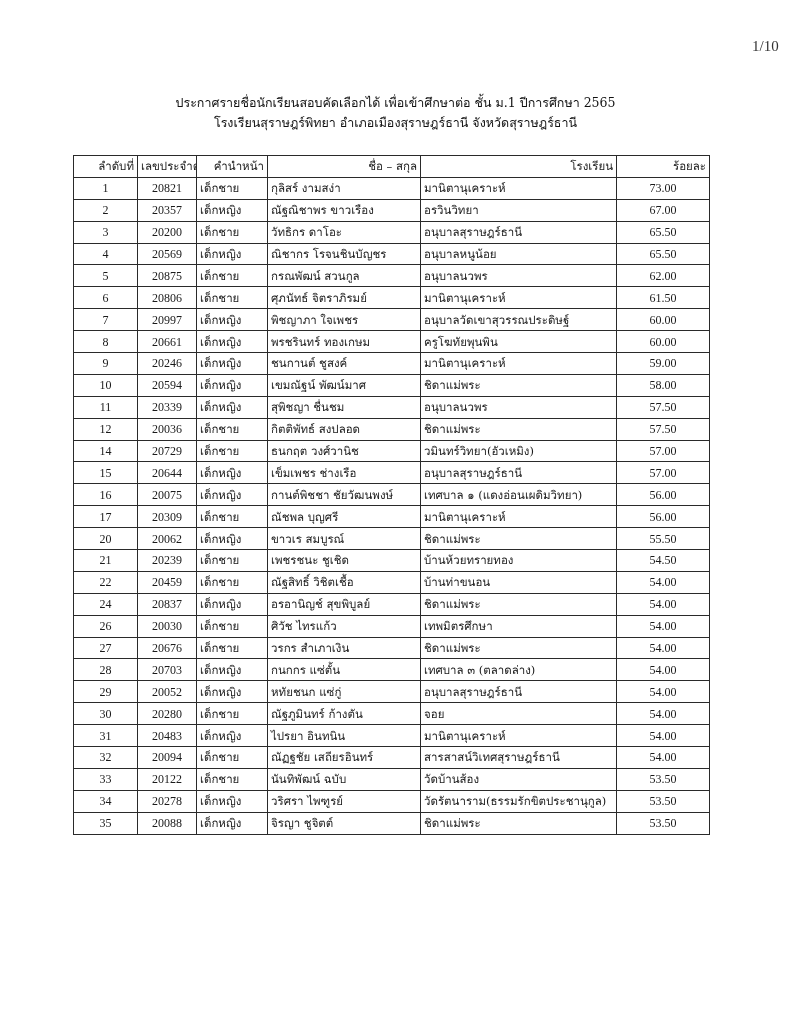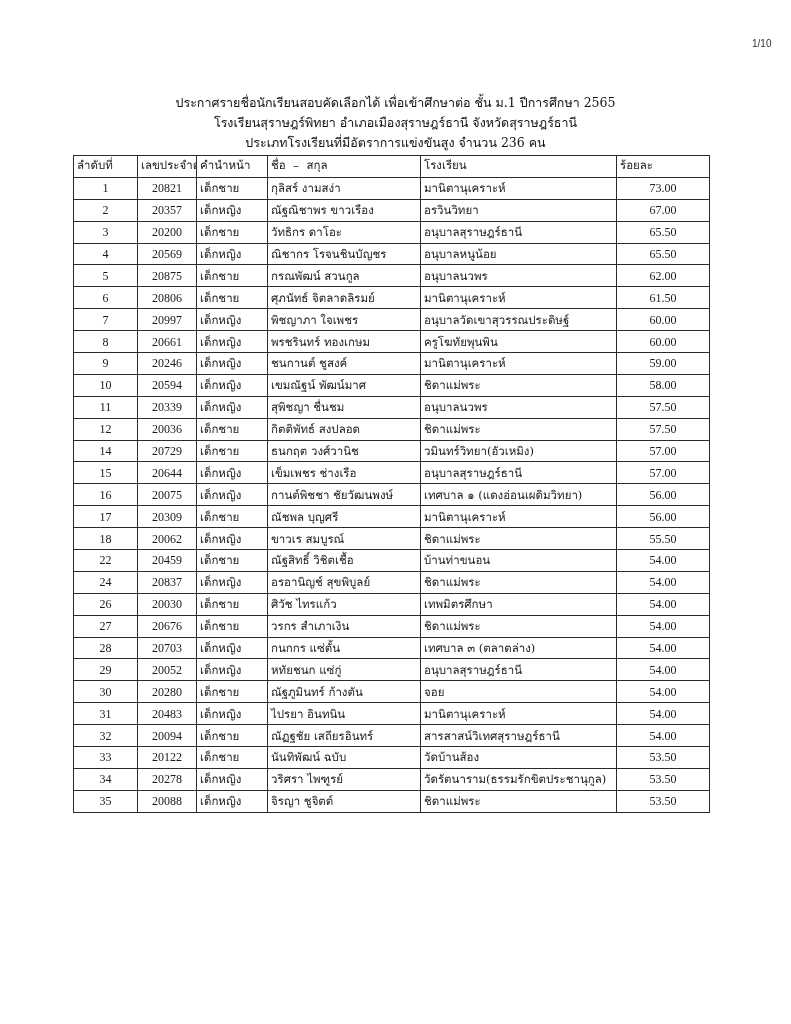--- a/index.html
+++ b/index.html
@@ -3,53 +3,52 @@
 <meta charset="utf-8">
 <style>
   html, body { margin: 0; padding: 0; background: #ffffff; }
   body {
     width: 791px; height: 1024px; position: relative; overflow: hidden;
     font-family: "DejaVu Serif", "Liberation Serif", serif;
     color: #1a1a1a;
   }
   .page-number {
     position: absolute; top: 38px; left: 752px;
-    font-size: 10px; font-family: Liberation Sans, sans-serif; color: #333;
+    font-size: 15px; font-family: Liberation Serif, serif; color: #333;
   }
   .heading {
     position: absolute; top: 93px; left: 0; width: 791px;
     text-align: center; font-size: 12.5px; line-height: 20px;
     font-family: "DejaVu Serif", serif; color: #111;
   }
   .heading div { white-space: nowrap; }
   table.results {
     position: absolute; top: 155px; left: 73px;
     width: 636px; border-collapse: collapse; table-layout: fixed;
     font-size: 11.5px;
   }
   table.results th, table.results td {
     border: 1px solid #2a2a2a;
     height: 20.9px; padding: 0 3px; line-height: 20px;
     white-space: nowrap; overflow: hidden;
   }
-  table.results th { font-weight: normal; text-align: left; font-family: Liberation Mono, monospace; }
+  table.results th { font-weight: normal; text-align: right; }
   td.c { text-align: center; font-family: "Liberation Serif", serif; font-size: 12px; }
   td.l { text-align: left; }
   col.c1 { width: 64px; } col.c2 { width: 59px; } col.c3 { width: 71px; }
   col.c4 { width: 153px; } col.c5 { width: 196px; } col.c6 { width: 93px; }
 </style>
 </head>
 <body>
 
 <div class="page-number">1/10</div>
 
 <div class="heading">
   <div>ประกาศรายชื่อนักเรียนสอบคัดเลือกได้ เพื่อเข้าศึกษาต่อ ชั้น ม.1 ปีการศึกษา 2565</div>
   <div>โรงเรียนสุราษฎร์พิทยา อำเภอเมืองสุราษฎร์ธานี  จังหวัดสุราษฎร์ธานี</div>
-  <div>ประเภทโรงเรียนที่มีอัตราการแข่งขันสูง  จำนวน  236  คน</div>
 </div>
 
 <table class="results">
   <colgroup>
     <col class="c1">
       <col class="c2">
       <col class="c3">
       <col class="c4">
       <col class="c5">
       <col class="c6">
@@ -102,21 +101,21 @@
         <td class="c">20875</td>
         <td class="l">เด็กชาย</td>
         <td class="l">กรณพัฒน์ สวนกูล</td>
         <td class="l">อนุบาลนวพร</td>
         <td class="c">62.00</td>
       </tr>
       <tr>
         <td class="c">6</td>
         <td class="c">20806</td>
         <td class="l">เด็กชาย</td>
-        <td class="l">ศุภนัทธ์ จิตลาดลิรมย์</td>
+        <td class="l">ศุภนัทธ์ จิตราภิรมย์</td>
         <td class="l">มานิตานุเคราะห์</td>
         <td class="c">61.50</td>
       </tr>
       <tr>
         <td class="c">7</td>
         <td class="c">20997</td>
         <td class="l">เด็กหญิง</td>
         <td class="l">พิชญาภา ใจเพชร</td>
         <td class="l">อนุบาลวัดเขาสุวรรณประดิษฐ์</td>
         <td class="c">60.00</td>
@@ -187,26 +186,34 @@
       </tr>
       <tr>
         <td class="c">17</td>
         <td class="c">20309</td>
         <td class="l">เด็กชาย</td>
         <td class="l">ณัชพล บุญศรี</td>
         <td class="l">มานิตานุเคราะห์</td>
         <td class="c">56.00</td>
       </tr>
       <tr>
-        <td class="c">18</td>
+        <td class="c">20</td>
         <td class="c">20062</td>
         <td class="l">เด็กหญิง</td>
         <td class="l">ขาวเร สมบูรณ์</td>
         <td class="l">ชิดาแม่พระ</td>
         <td class="c">55.50</td>
+      </tr>
+      <tr>
+        <td class="c">21</td>
+        <td class="c">20239</td>
+        <td class="l">เด็กชาย</td>
+        <td class="l">เพชรชนะ ชูเชิด</td>
+        <td class="l">บ้านห้วยทรายทอง</td>
+        <td class="c">54.50</td>
       </tr>
       <tr>
         <td class="c">22</td>
         <td class="c">20459</td>
         <td class="l">เด็กชาย</td>
         <td class="l">ณัฐสิทธิ์ วิชิตเชื้อ</td>
         <td class="l">บ้านท่าขนอน</td>
         <td class="c">54.00</td>
       </tr>
       <tr>

